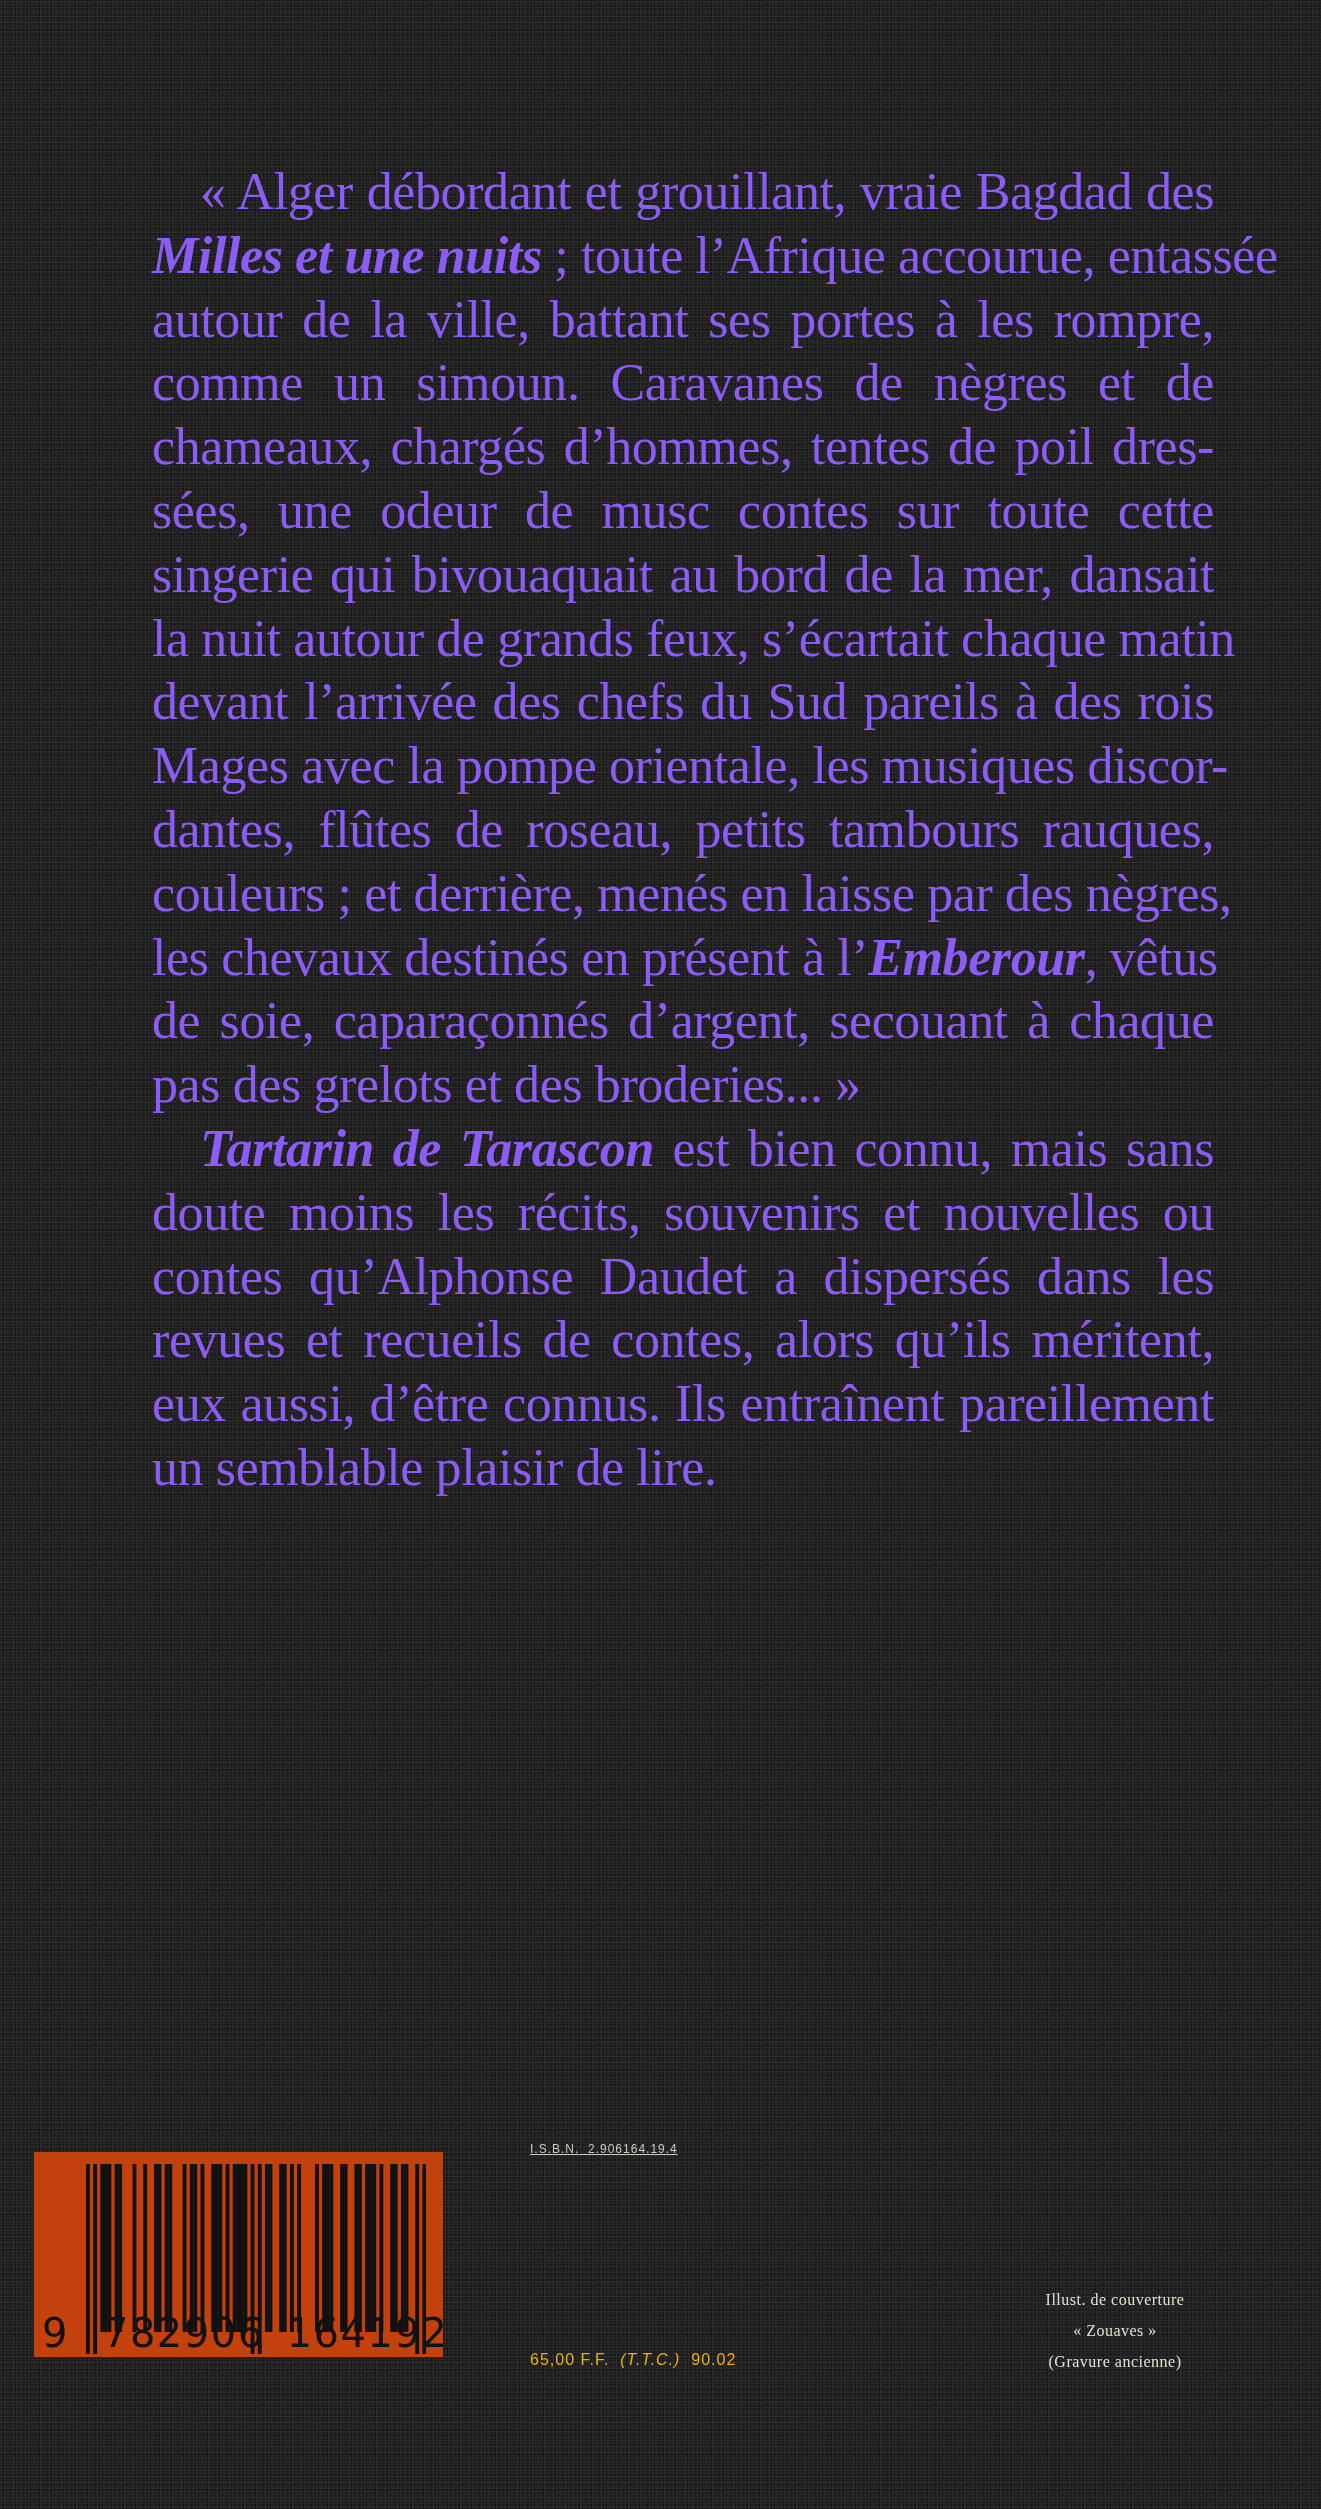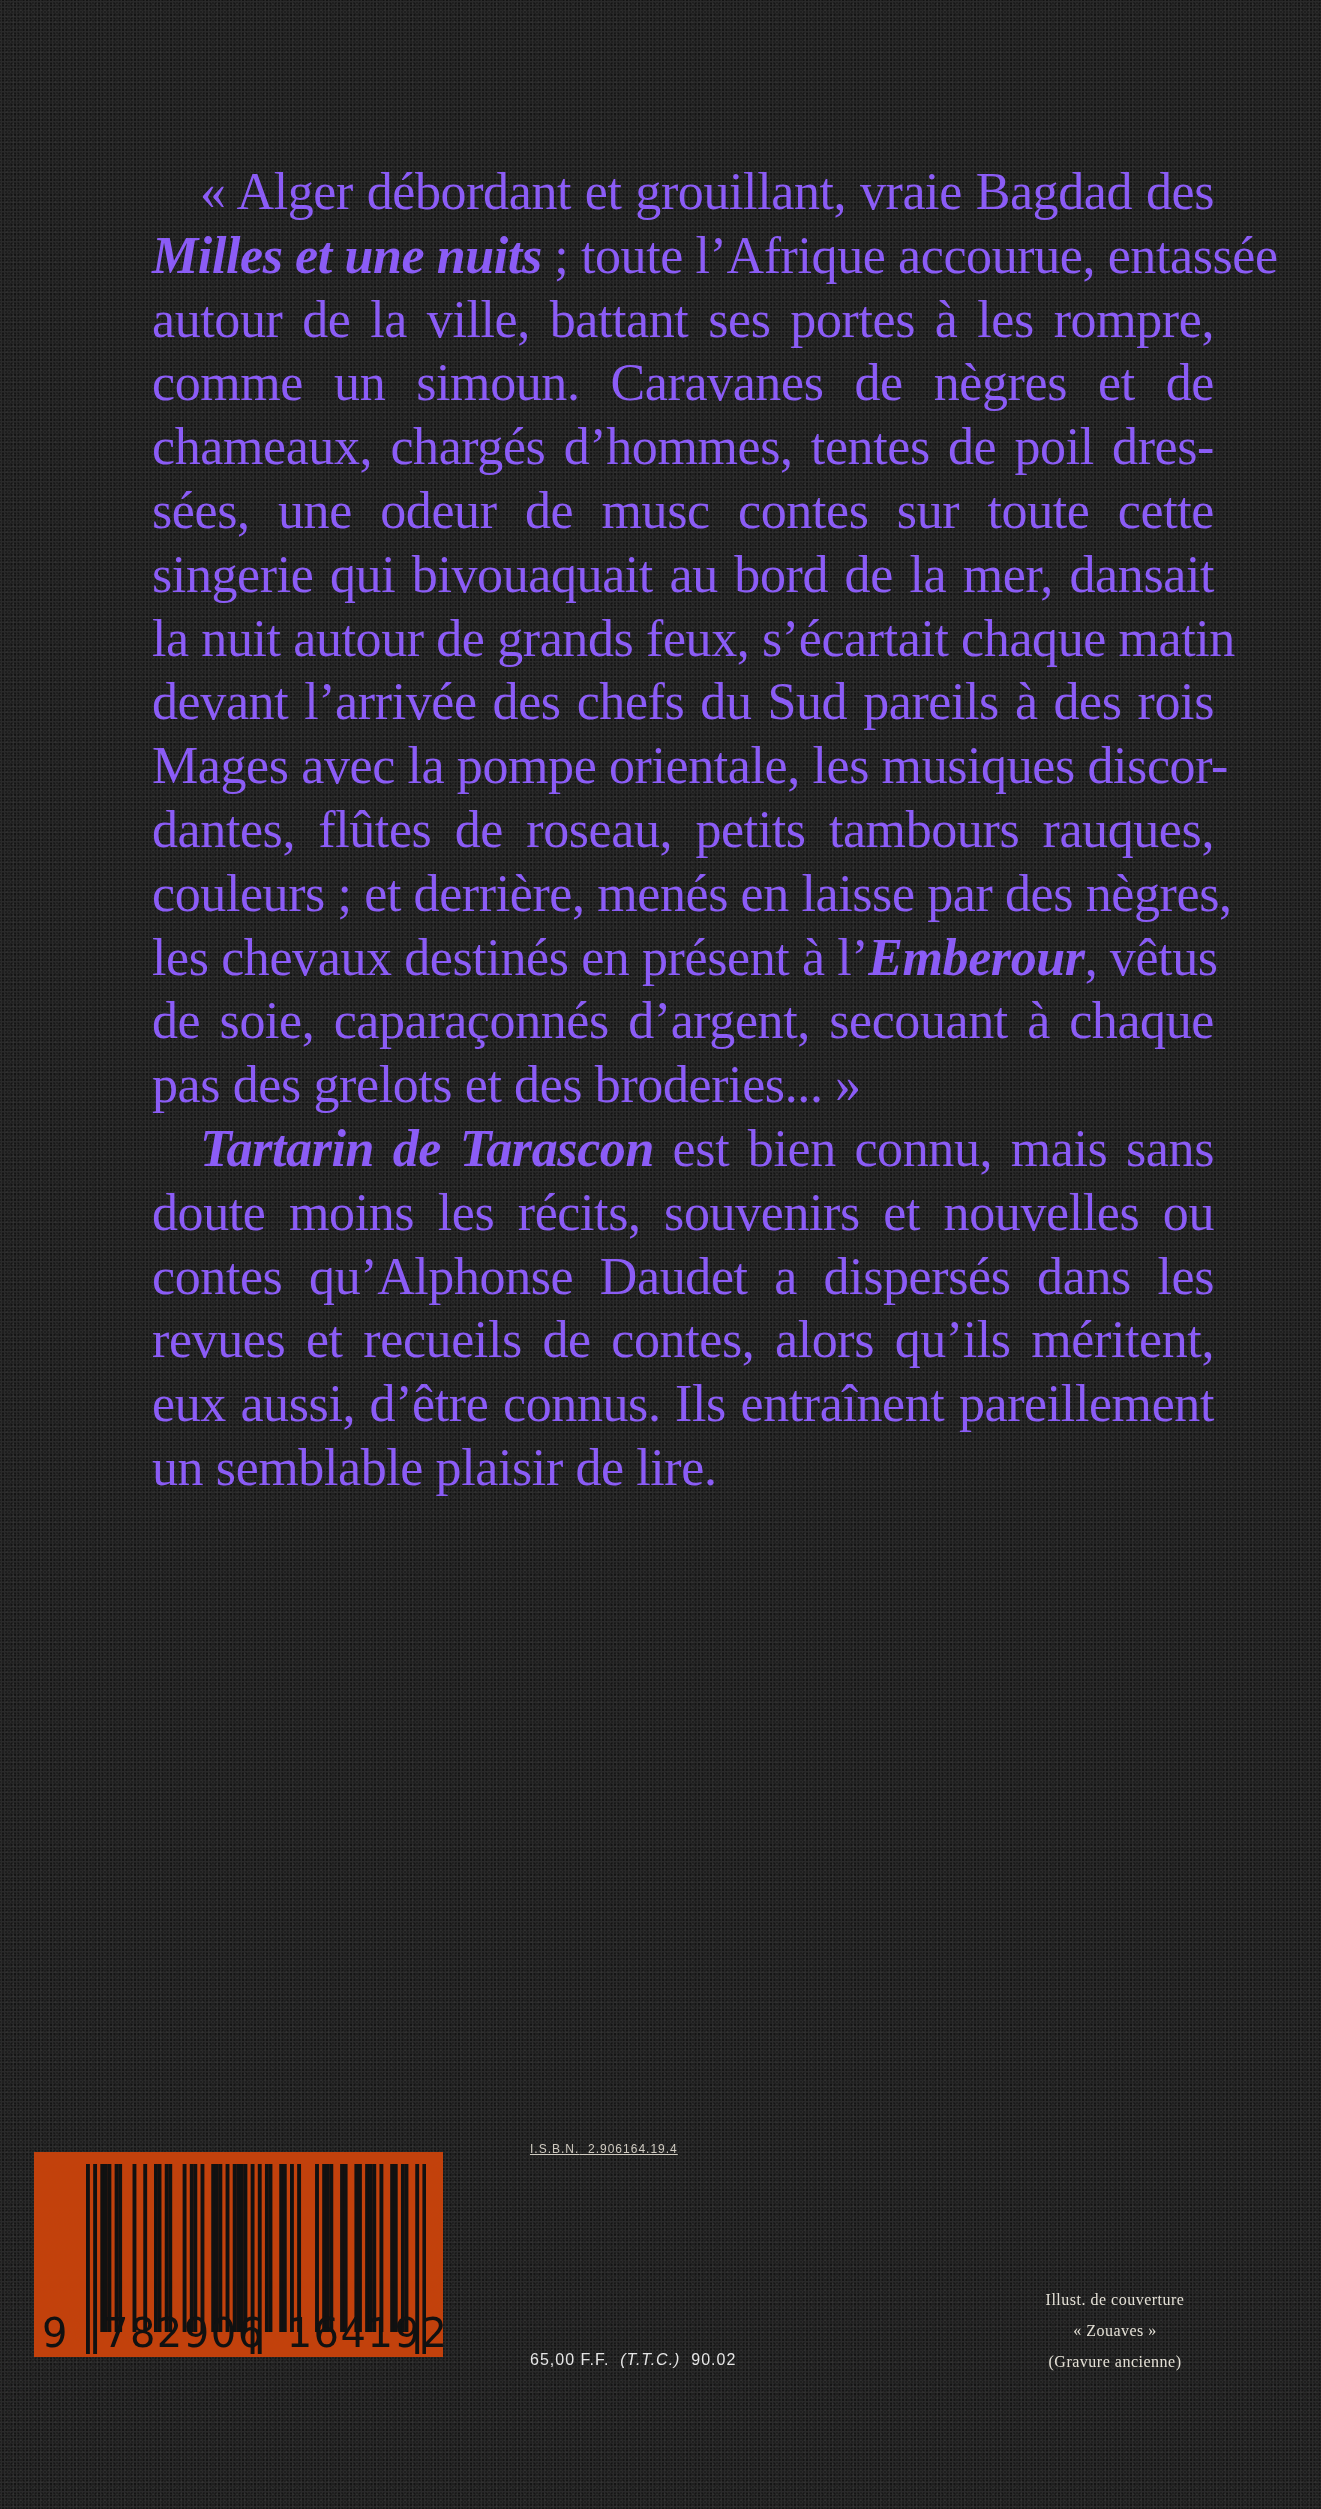--- a/index.html
+++ b/index.html
@@ -87,21 +87,21 @@
       letter-spacing: 1px;
       white-space: nowrap;
       text-decoration: underline;
     }
     .price {
       position: absolute;
       left: 530px;
       top: 2351px;
       font-family: "Liberation Sans", "DejaVu Sans", sans-serif;
       font-size: 16px;
-      color: #e5e5e5;
+      color: #eab308;
       letter-spacing: 1px;
       white-space: nowrap;
     }
     .price .ttc { font-style: italic; }
 
     .credit {
       position: absolute;
       left: 930px;
       top: 2284px;
       width: 370px;

